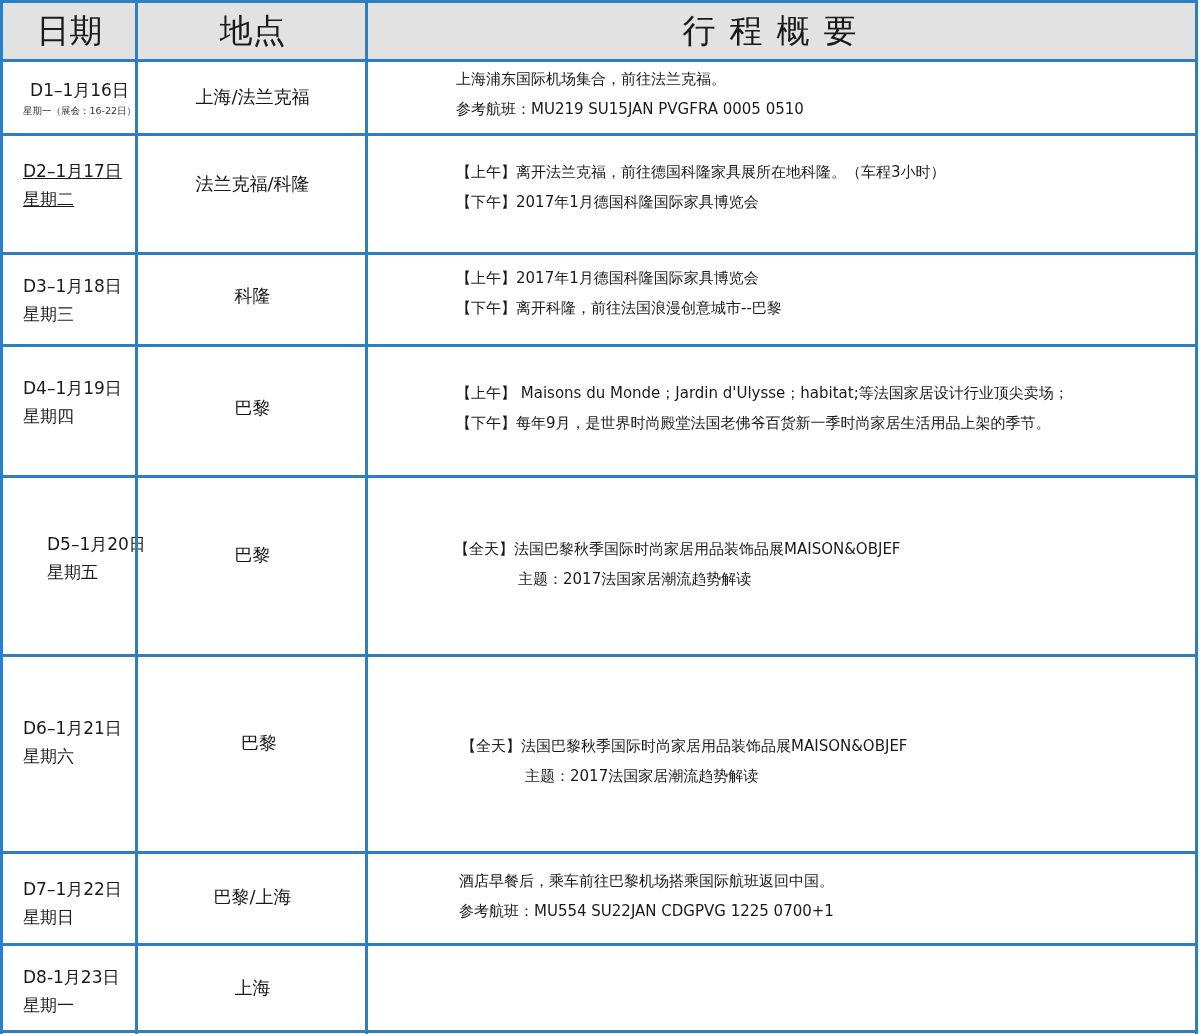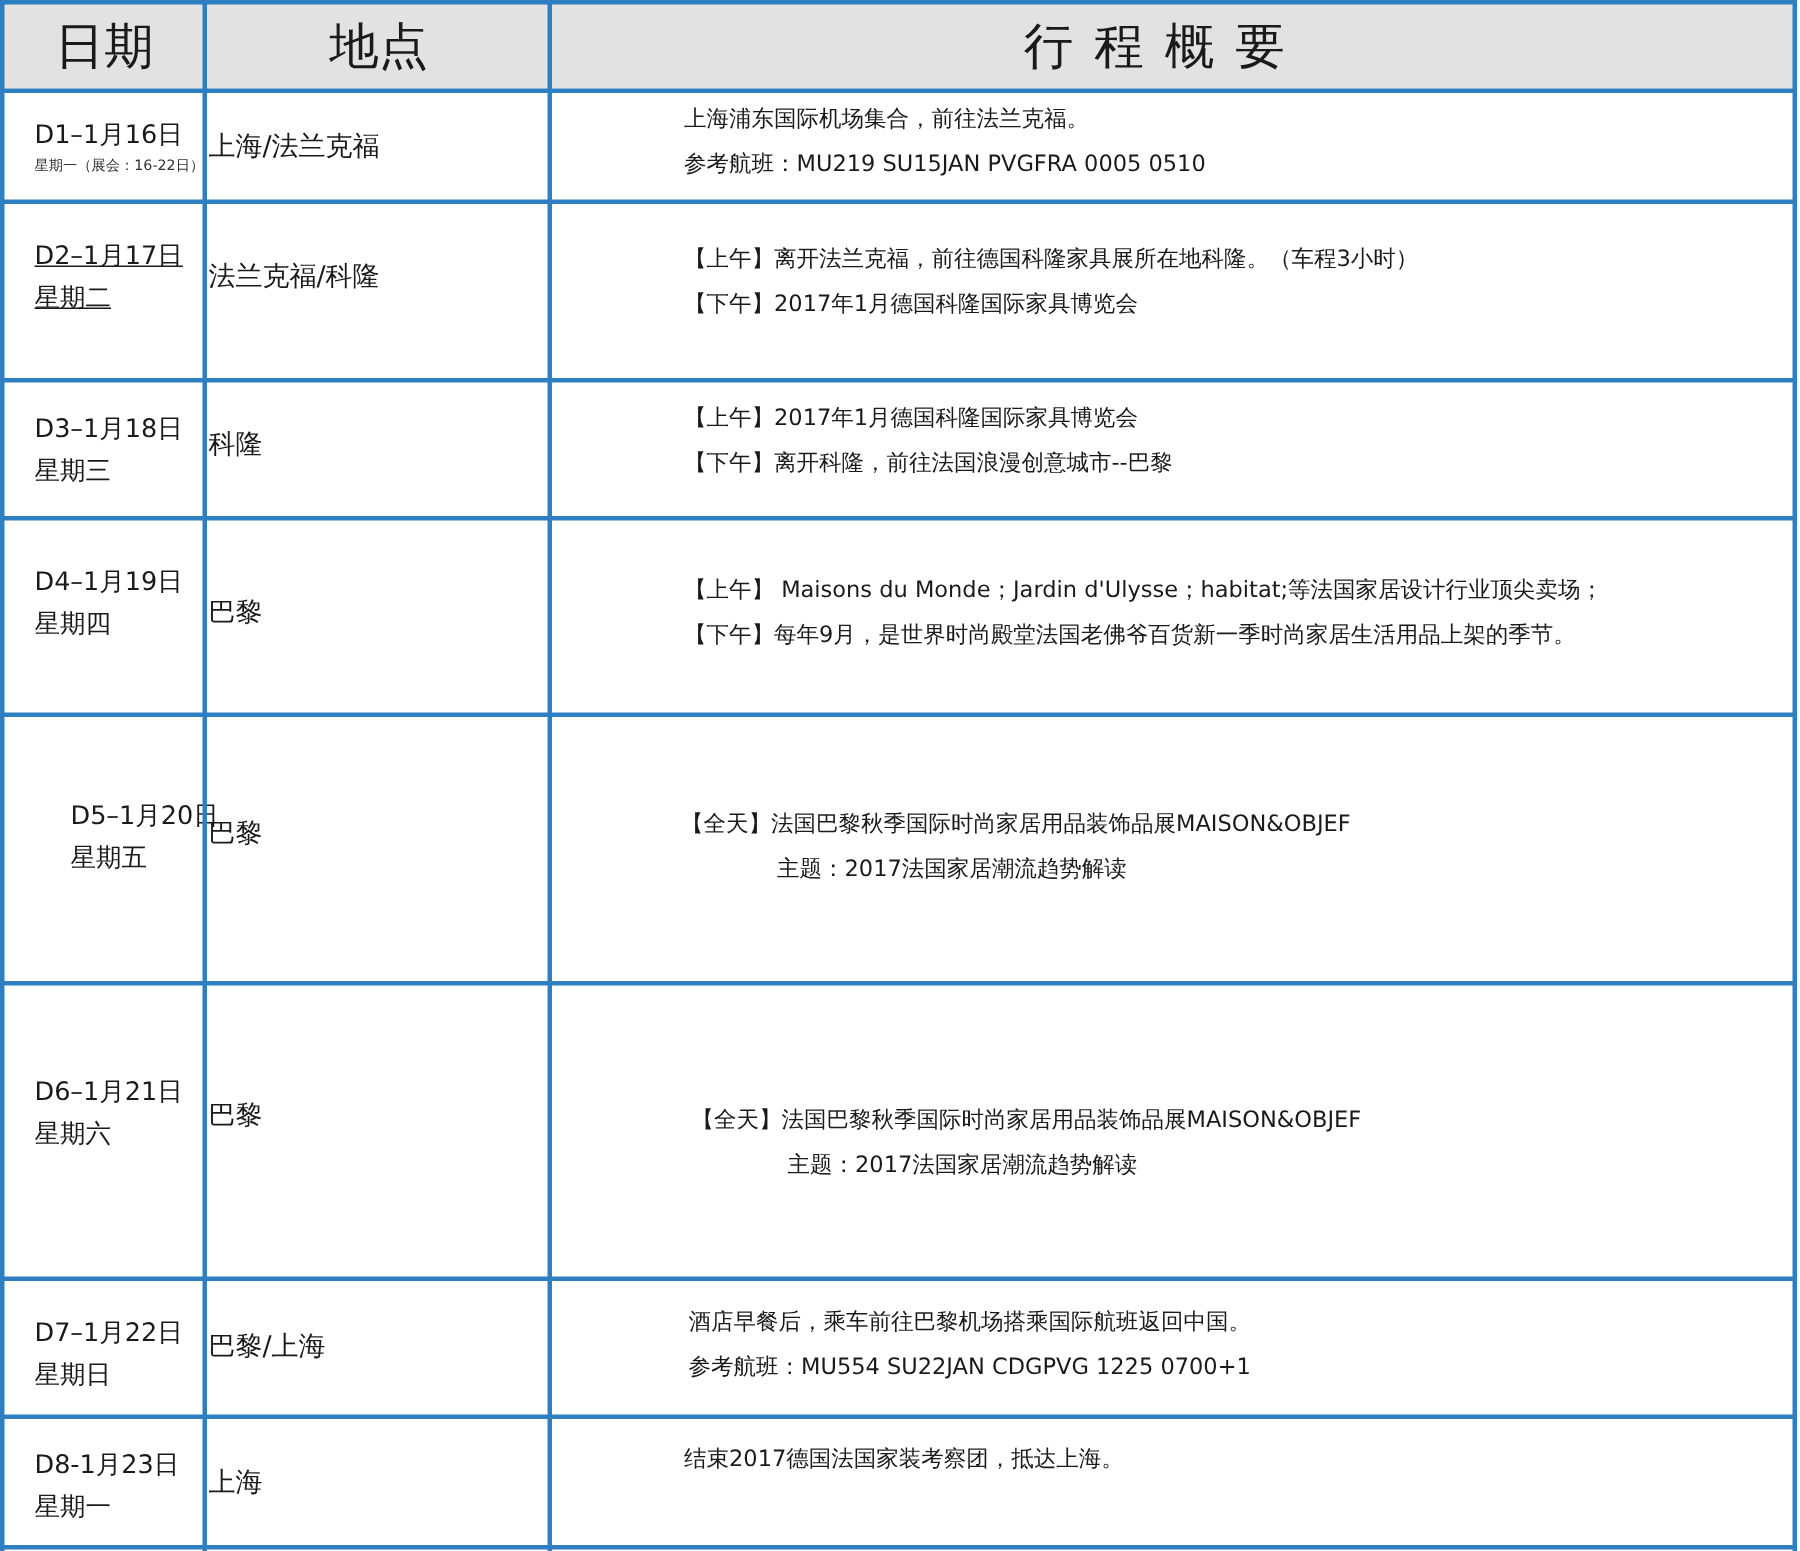--- a/index.html
+++ b/index.html
@@ -10,36 +10,36 @@
   .vline { position: absolute; top: 0; width: 3px; height: 1034px; background: #2e7fc1; }
   .header-bg { position: absolute; left: 0; top: 2px; width: 1197px; height: 57px; background: #e2e2e2; }
   .hcell { position: absolute; top: 2px; height: 58px; display: flex; align-items: center; justify-content: center;
            font-size: 33px; color: #1a1a1a; }
   .hcell.summary { letter-spacing: 14px; }
   .cell { position: absolute; display: flex; flex-direction: column; justify-content: center; }
   .date-cell { padding-left: 20px; box-sizing: border-box; }
   .date-line { font-size: 17px; line-height: 28px; white-space: nowrap; }
   .day-line { font-size: 17px; line-height: 28px; white-space: nowrap; }
   .day-line.small { font-size: 9.5px; line-height: 14px; padding-left: 0; color: #333; }
-  .loc-cell { align-items: flex-start; font-size: 18px; }
+  .loc-cell { align-items: center; font-size: 18px; }
   .sum-cell { font-size: 15px; justify-content: flex-end; }
   .sum-line { line-height: 30px; white-space: nowrap; }
   .indent { padding-left: 64px; }
 </style>
 </head>
 <body>
 
 <div class="tbl">
 
   <div class="header-bg"></div>
   <div class="hcell" style="left:139px;width:227px;">地点</div>
   <div class="hcell" style="left:3px;width:133px;">日期</div>
   <div class="hcell summary" style="left:369px;width:815px;">行程概要</div>
 
-  <div class="cell date-cell" style="left:3px;top:61px;width:133px;height:72px;">
+  <div class="cell date-cell" style="left:3px;top:61px;width:133px;height:72px;align-items:center;">
     <div class="date-line">D1–1月16日</div>
     <div class="day-line small">星期一（展会：16-22日）</div>
   </div>
   <div class="cell loc-cell" style="left:139px;top:61px;width:227px;height:72px;">
     <span>上海/法兰克福</span>
   </div>
   <div class="cell sum-cell" style="left:456px;top:64px;width:740px;height:60px;">
     <div class="sum-line">上海浦东国际机场集合，前往法兰克福。</div>
     <div class="sum-line">参考航班：MU219  SU15JAN PVGFRA 0005 0510</div>
   </div>
@@ -116,23 +116,20 @@
     <div class="sum-line">参考航班：MU554 SU22JAN CDGPVG 1225 0700+1</div>
   </div>
 
   <div class="cell date-cell" style="left:3px;top:946px;width:133px;height:90px;">
     <div class="date-line">D8-1月23日</div>
     <div class="day-line">星期一</div>
   </div>
   <div class="cell loc-cell" style="left:139px;top:946px;width:227px;height:84px;">
     <span>上海</span>
   </div>
-  <div class="cell sum-cell" style="left:456px;top:957px;width:740px;height:30px;">
-    <div class="sum-line">结束2017德国法国家装考察团，抵达上海。</div>
-  </div>
 
   <div class="hline" style="top:0px;"></div>
   <div class="hline" style="top:59px;"></div>
   <div class="hline" style="top:133px;"></div>
   <div class="hline" style="top:252px;"></div>
   <div class="hline" style="top:344px;"></div>
   <div class="hline" style="top:475px;"></div>
   <div class="hline" style="top:654px;"></div>
   <div class="hline" style="top:851px;"></div>
   <div class="hline" style="top:943px;"></div>

